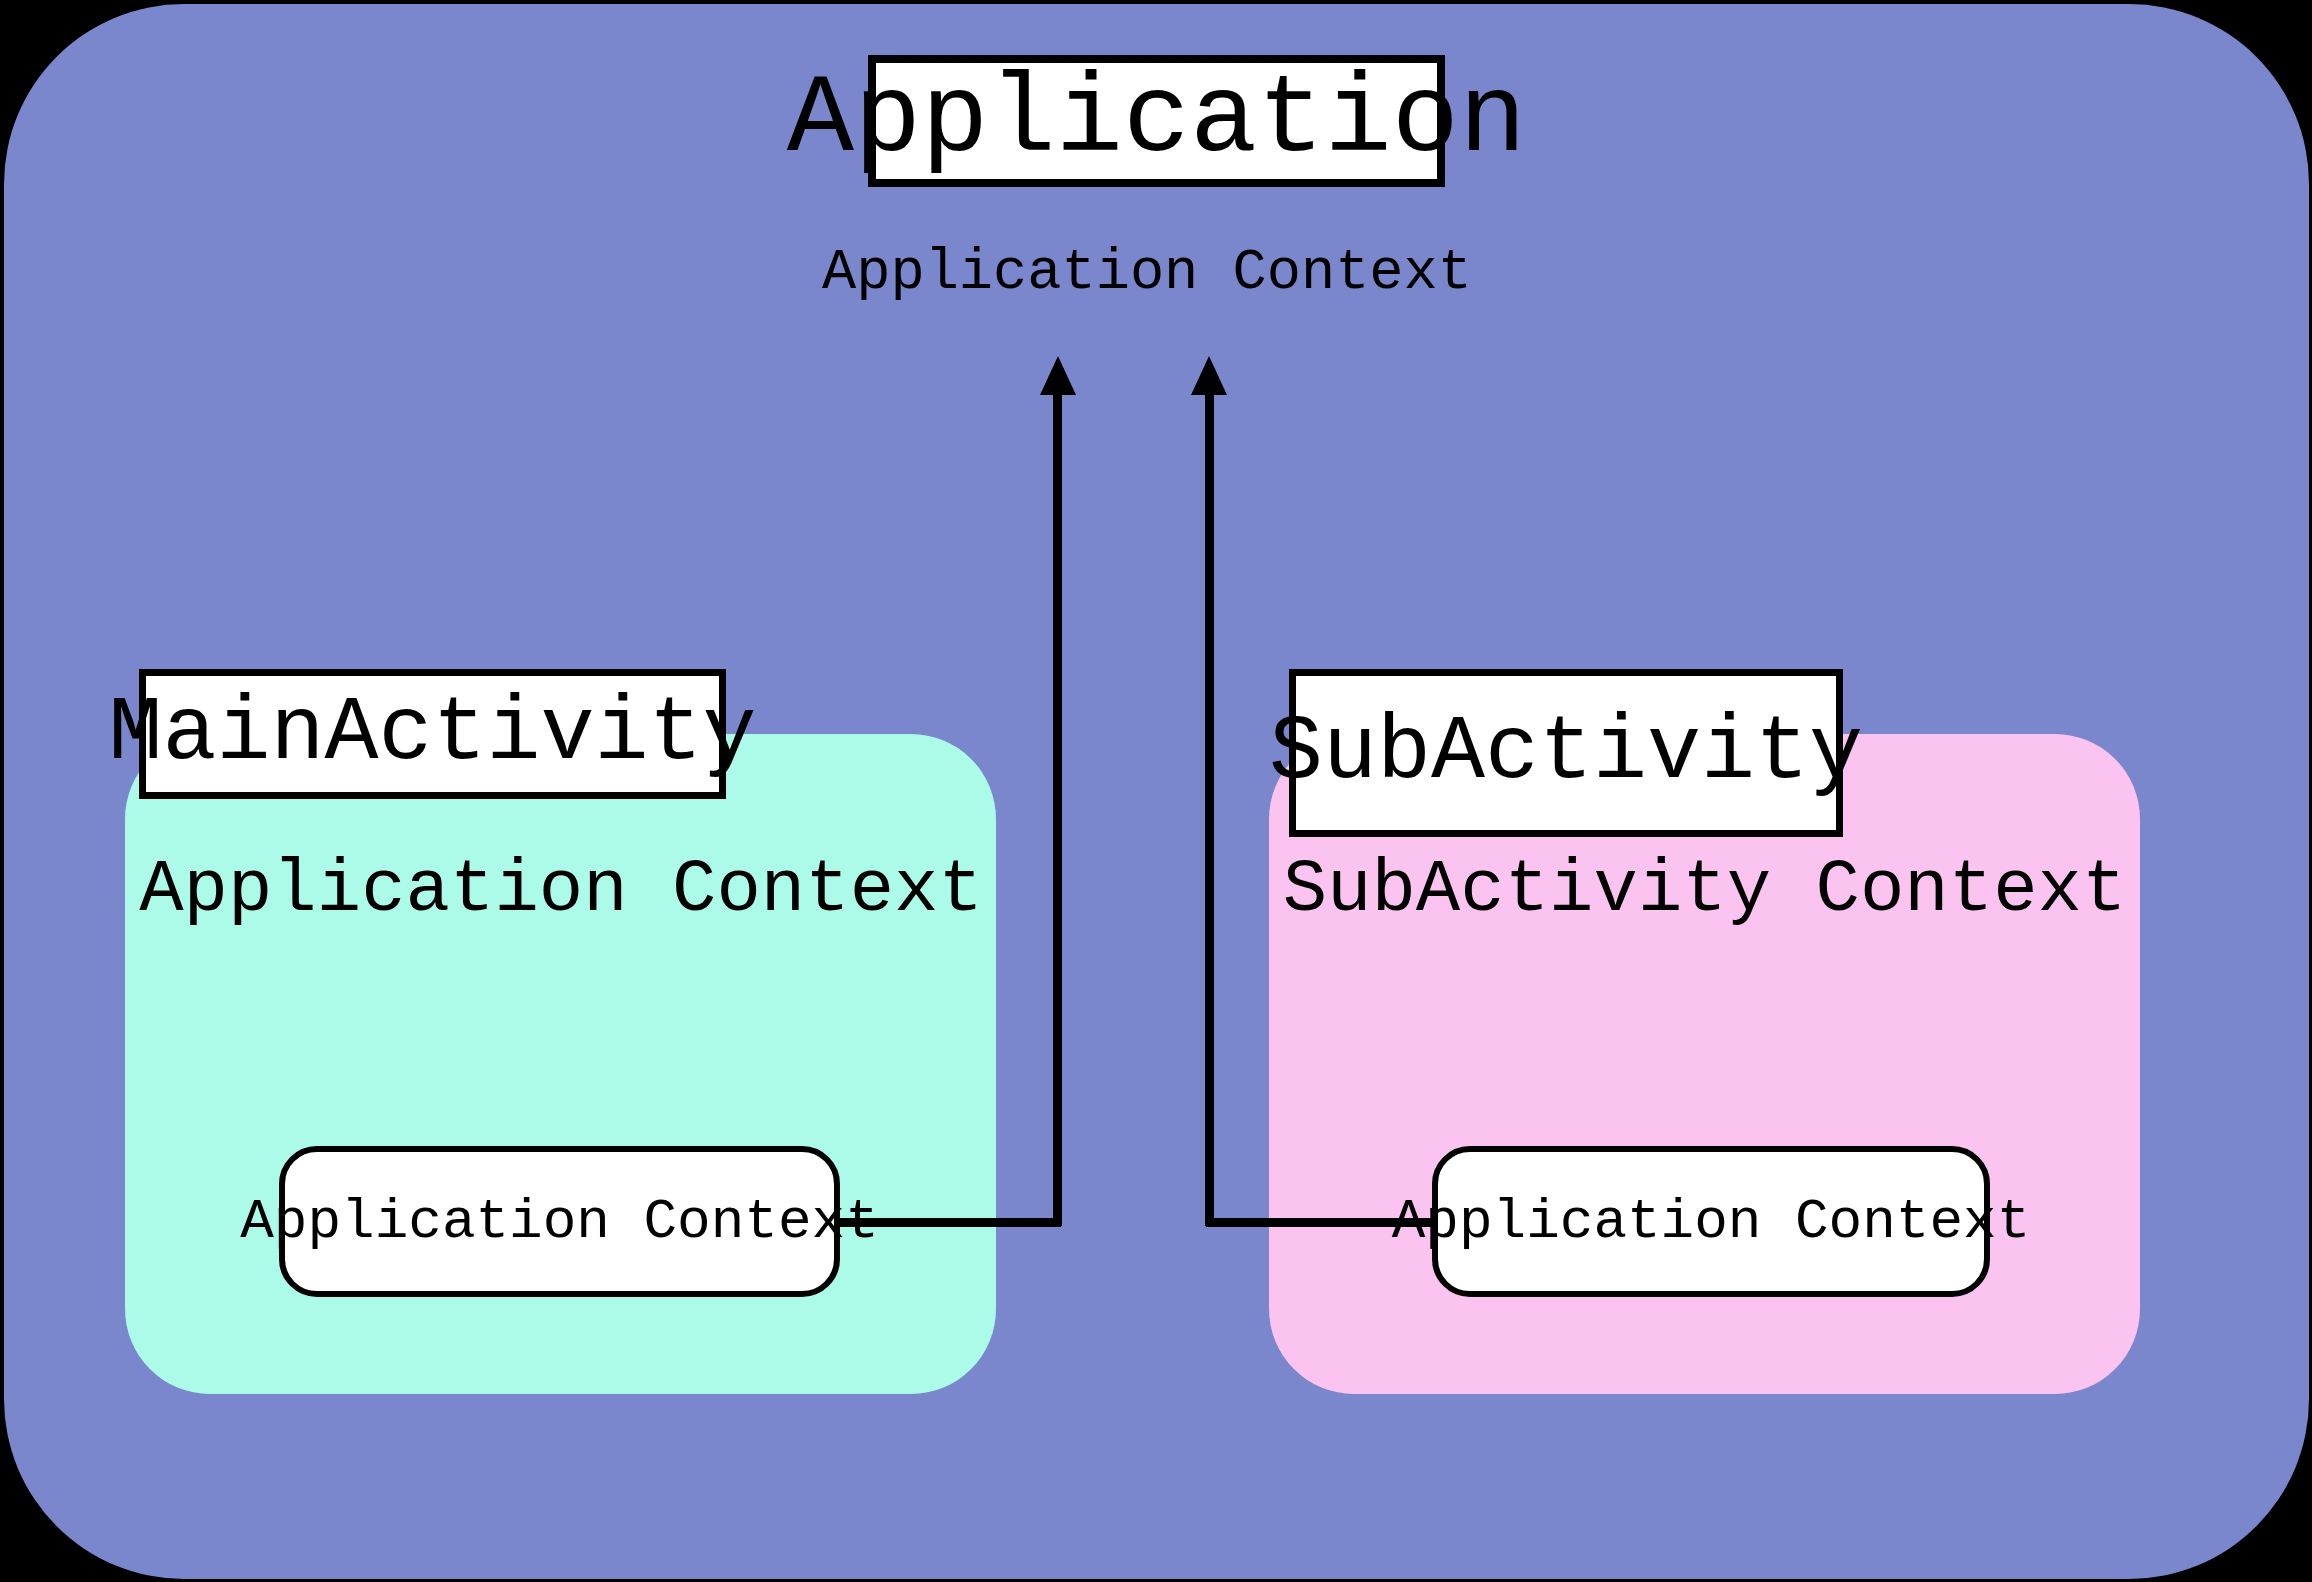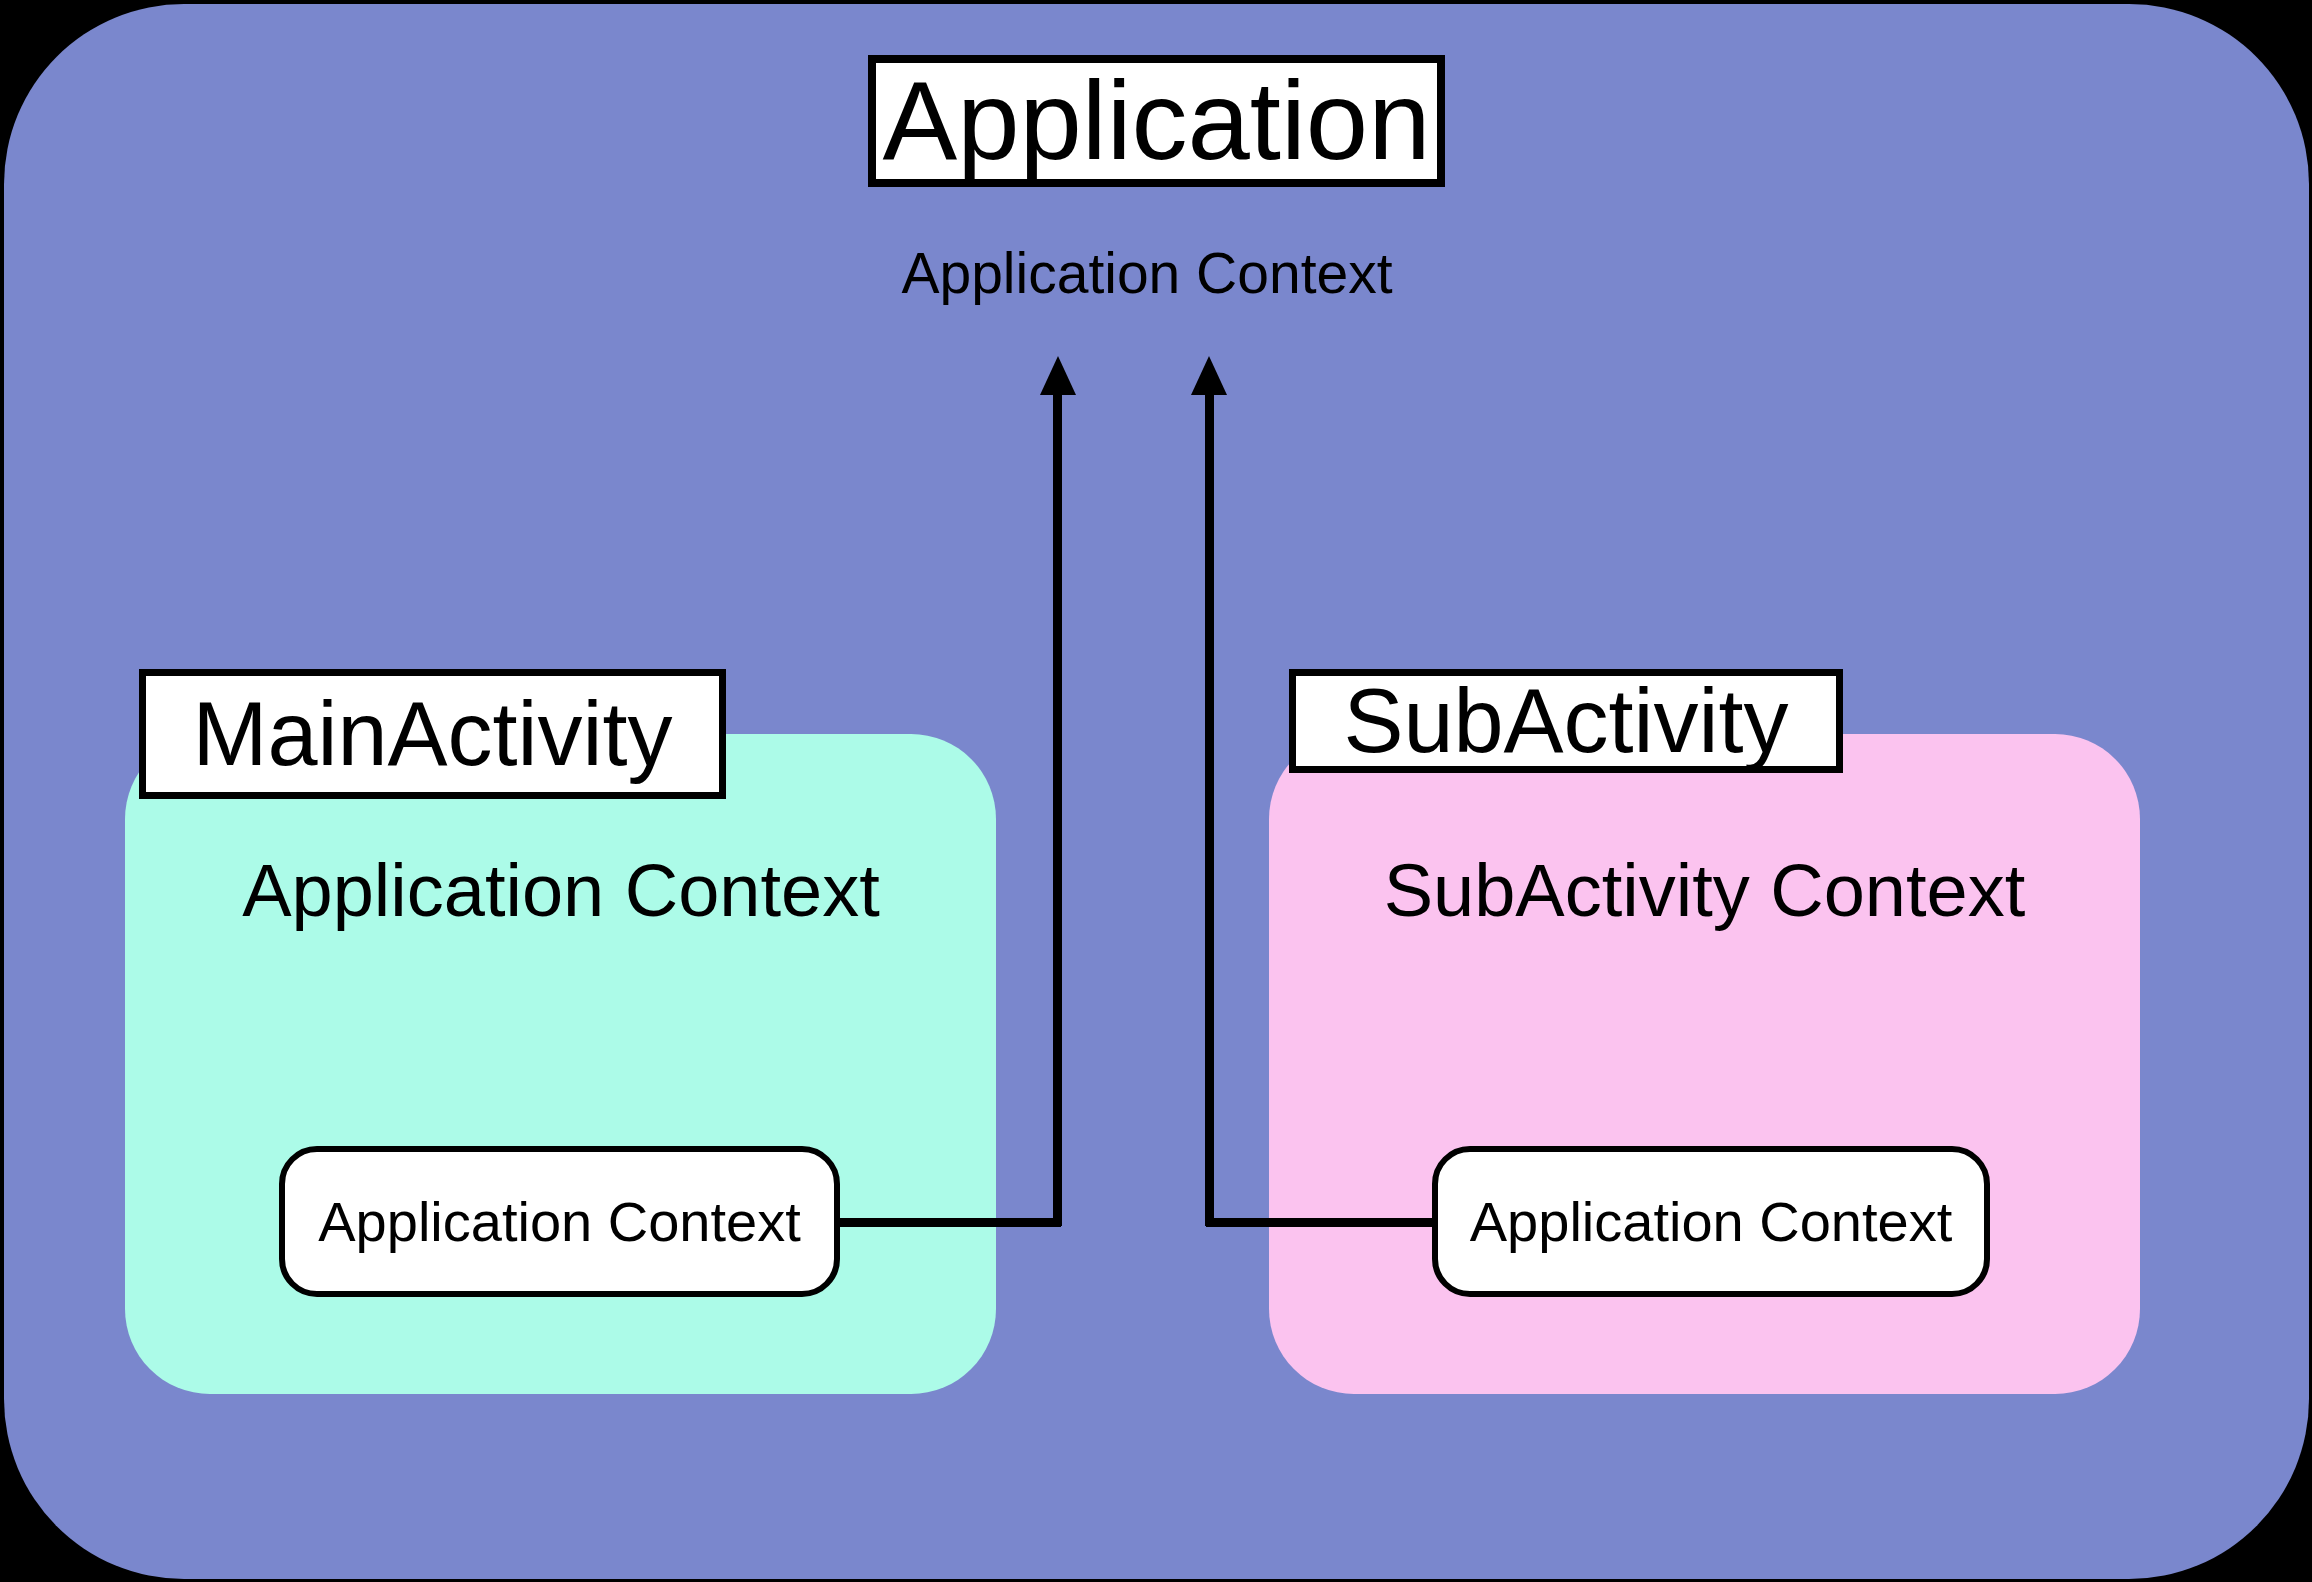--- a/index.html
+++ b/index.html
@@ -1,21 +1,21 @@
 <!DOCTYPE html>
 <html style="--c-scope: #7A87CD; --c-main: #ACFBE8; --c-sub: #FBC3EF;font-size:15px"><head>
 <meta charset="utf-8">
 <style>
   html,body{margin:0;padding:0;background:#000;}
   #stage{
     position:relative;
     width:2313px;height:1582px;
     background:#000;
     overflow:hidden;
-    font-family:Liberation Sans, sans-serif;
+    font-family:Liberation Mono, monospace;
     color:#000;
   }
   
   .app-scope{
     position:absolute;left:3.8px;top:3.8px;width:2305px;height:1575px;
     background:var(--c-scope,#7A87CD);
     border-radius:180px;
   }
   
   .region{
@@ -26,21 +26,21 @@
   .region.sub{left:1269px;background:var(--c-sub,#FBC3EF);}
   
   .titlebox{
     position:absolute;
     background:#fff;border:8.5px solid #000;
     display:flex;align-items:center;justify-content:center;
     box-sizing:border-box;
   }
   .titlebox.application{left:868px;top:55px;width:577px;height:132px;}
   .titlebox.mainactivity{left:139px;top:669px;width:587px;height:130px;border-width:7.6px;align-items:center;}
-  .titlebox.subactivity{left:1289px;top:669px;width:554px;height:104px;border-width:7.6px;}
+  .titlebox.subactivity{left:1289px;top:669px;width:554px;height:168px;border-width:7.6px;}
   .titlebox.application .lbl{font-size:112px;}
   .titlebox.mainactivity .lbl,
   .titlebox.subactivity .lbl{font-size:90px;}
   .lbl{white-space:nowrap;line-height:1;}
   
   .caption{
     position:absolute;display:flex;align-items:center;justify-content:center;
     white-space:nowrap;
   }
   .caption.top{left:721px;top:235px;width:852px;height:76px;font-size:57px;}

